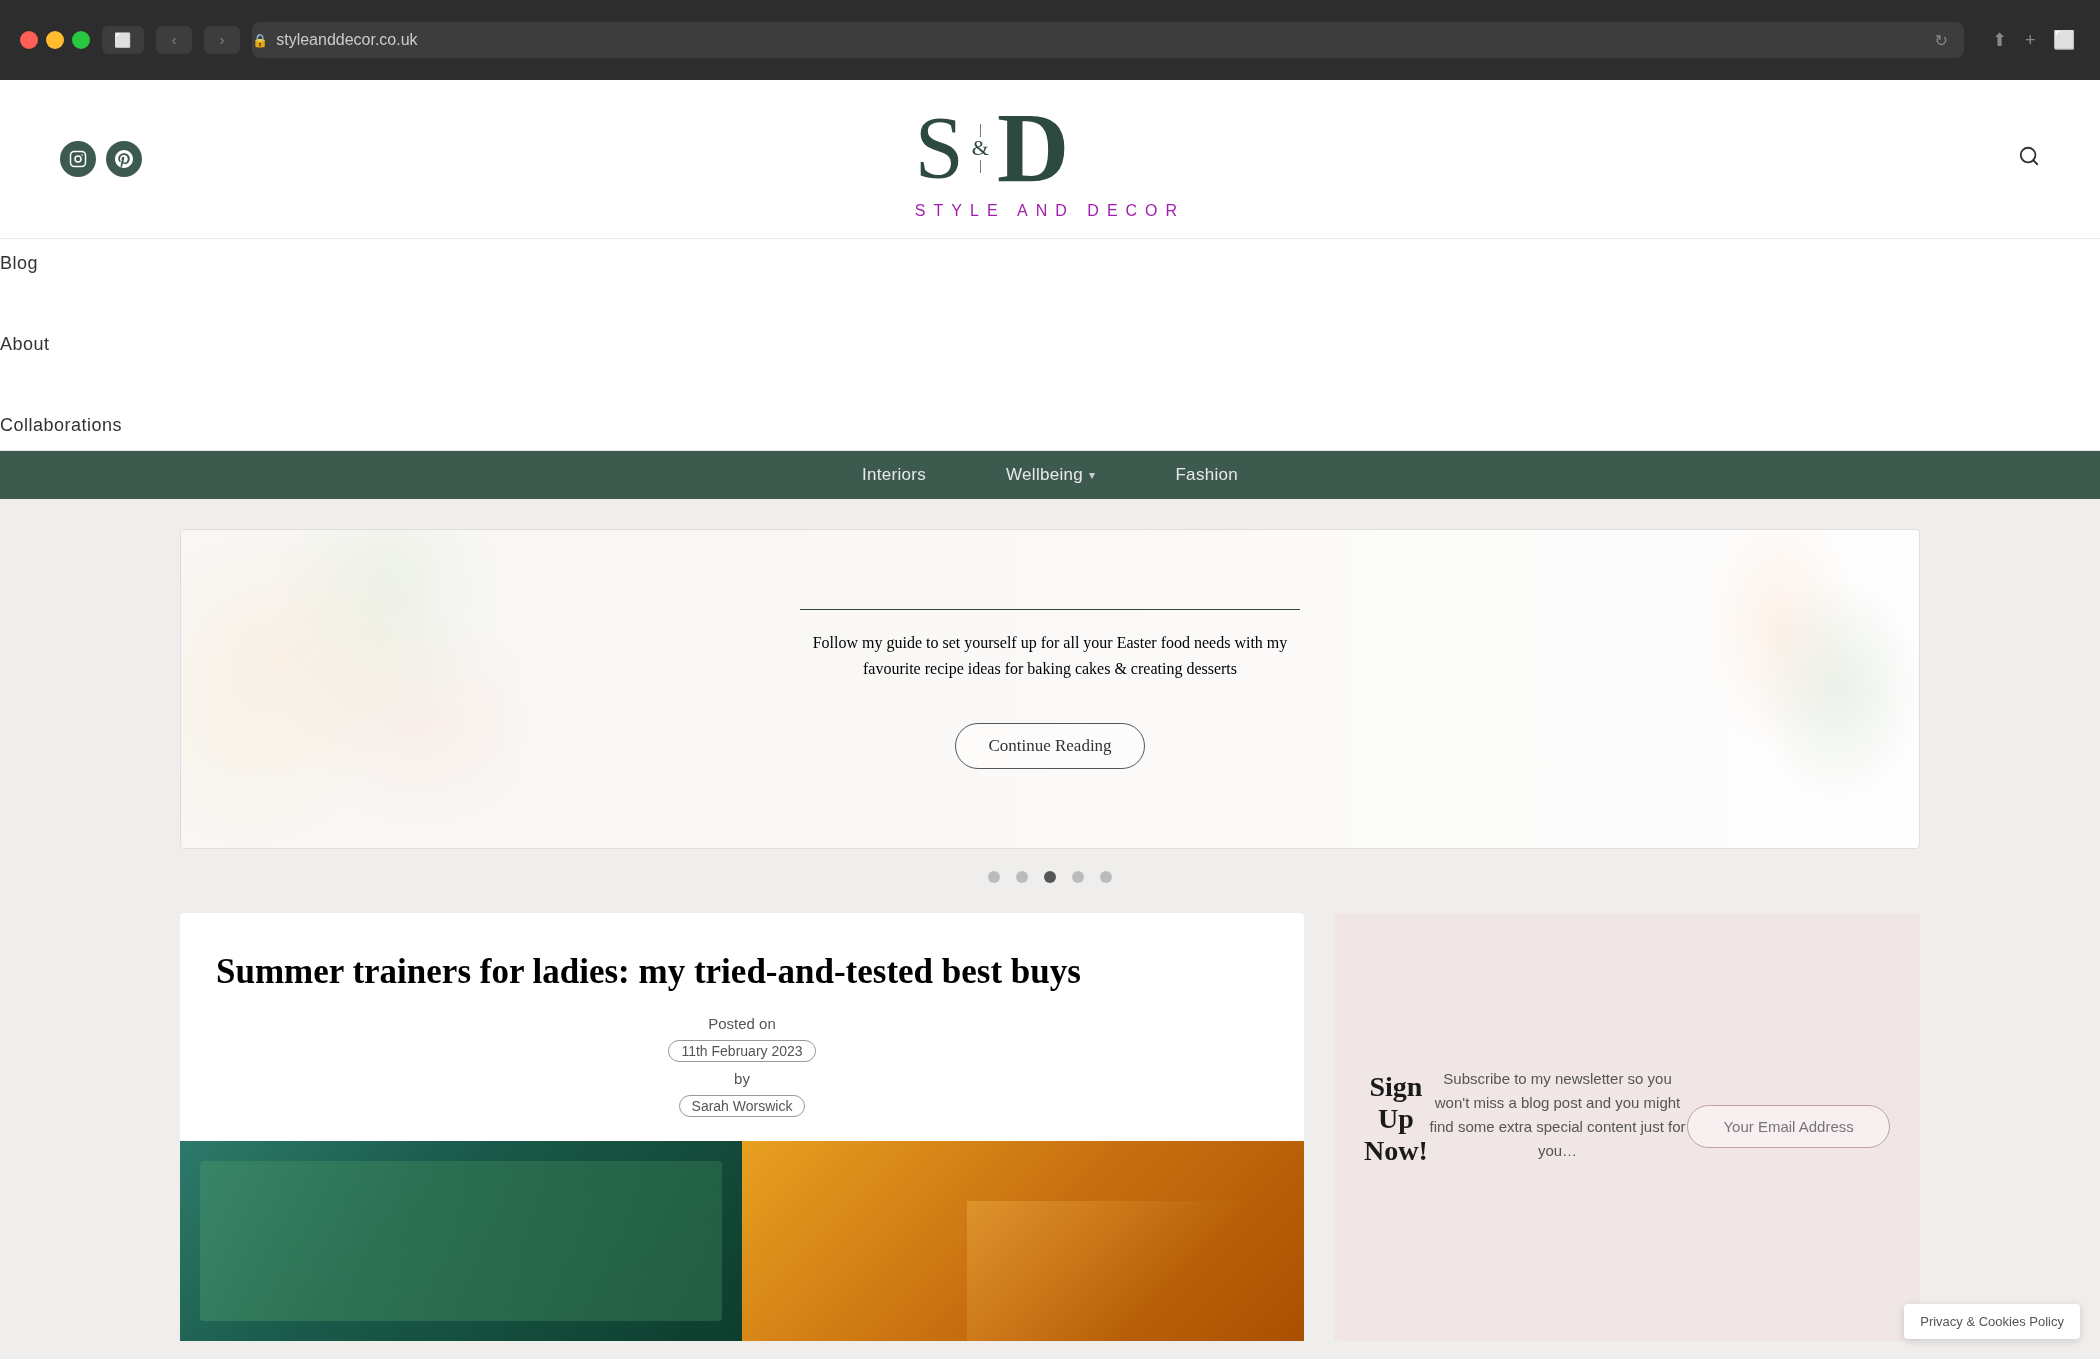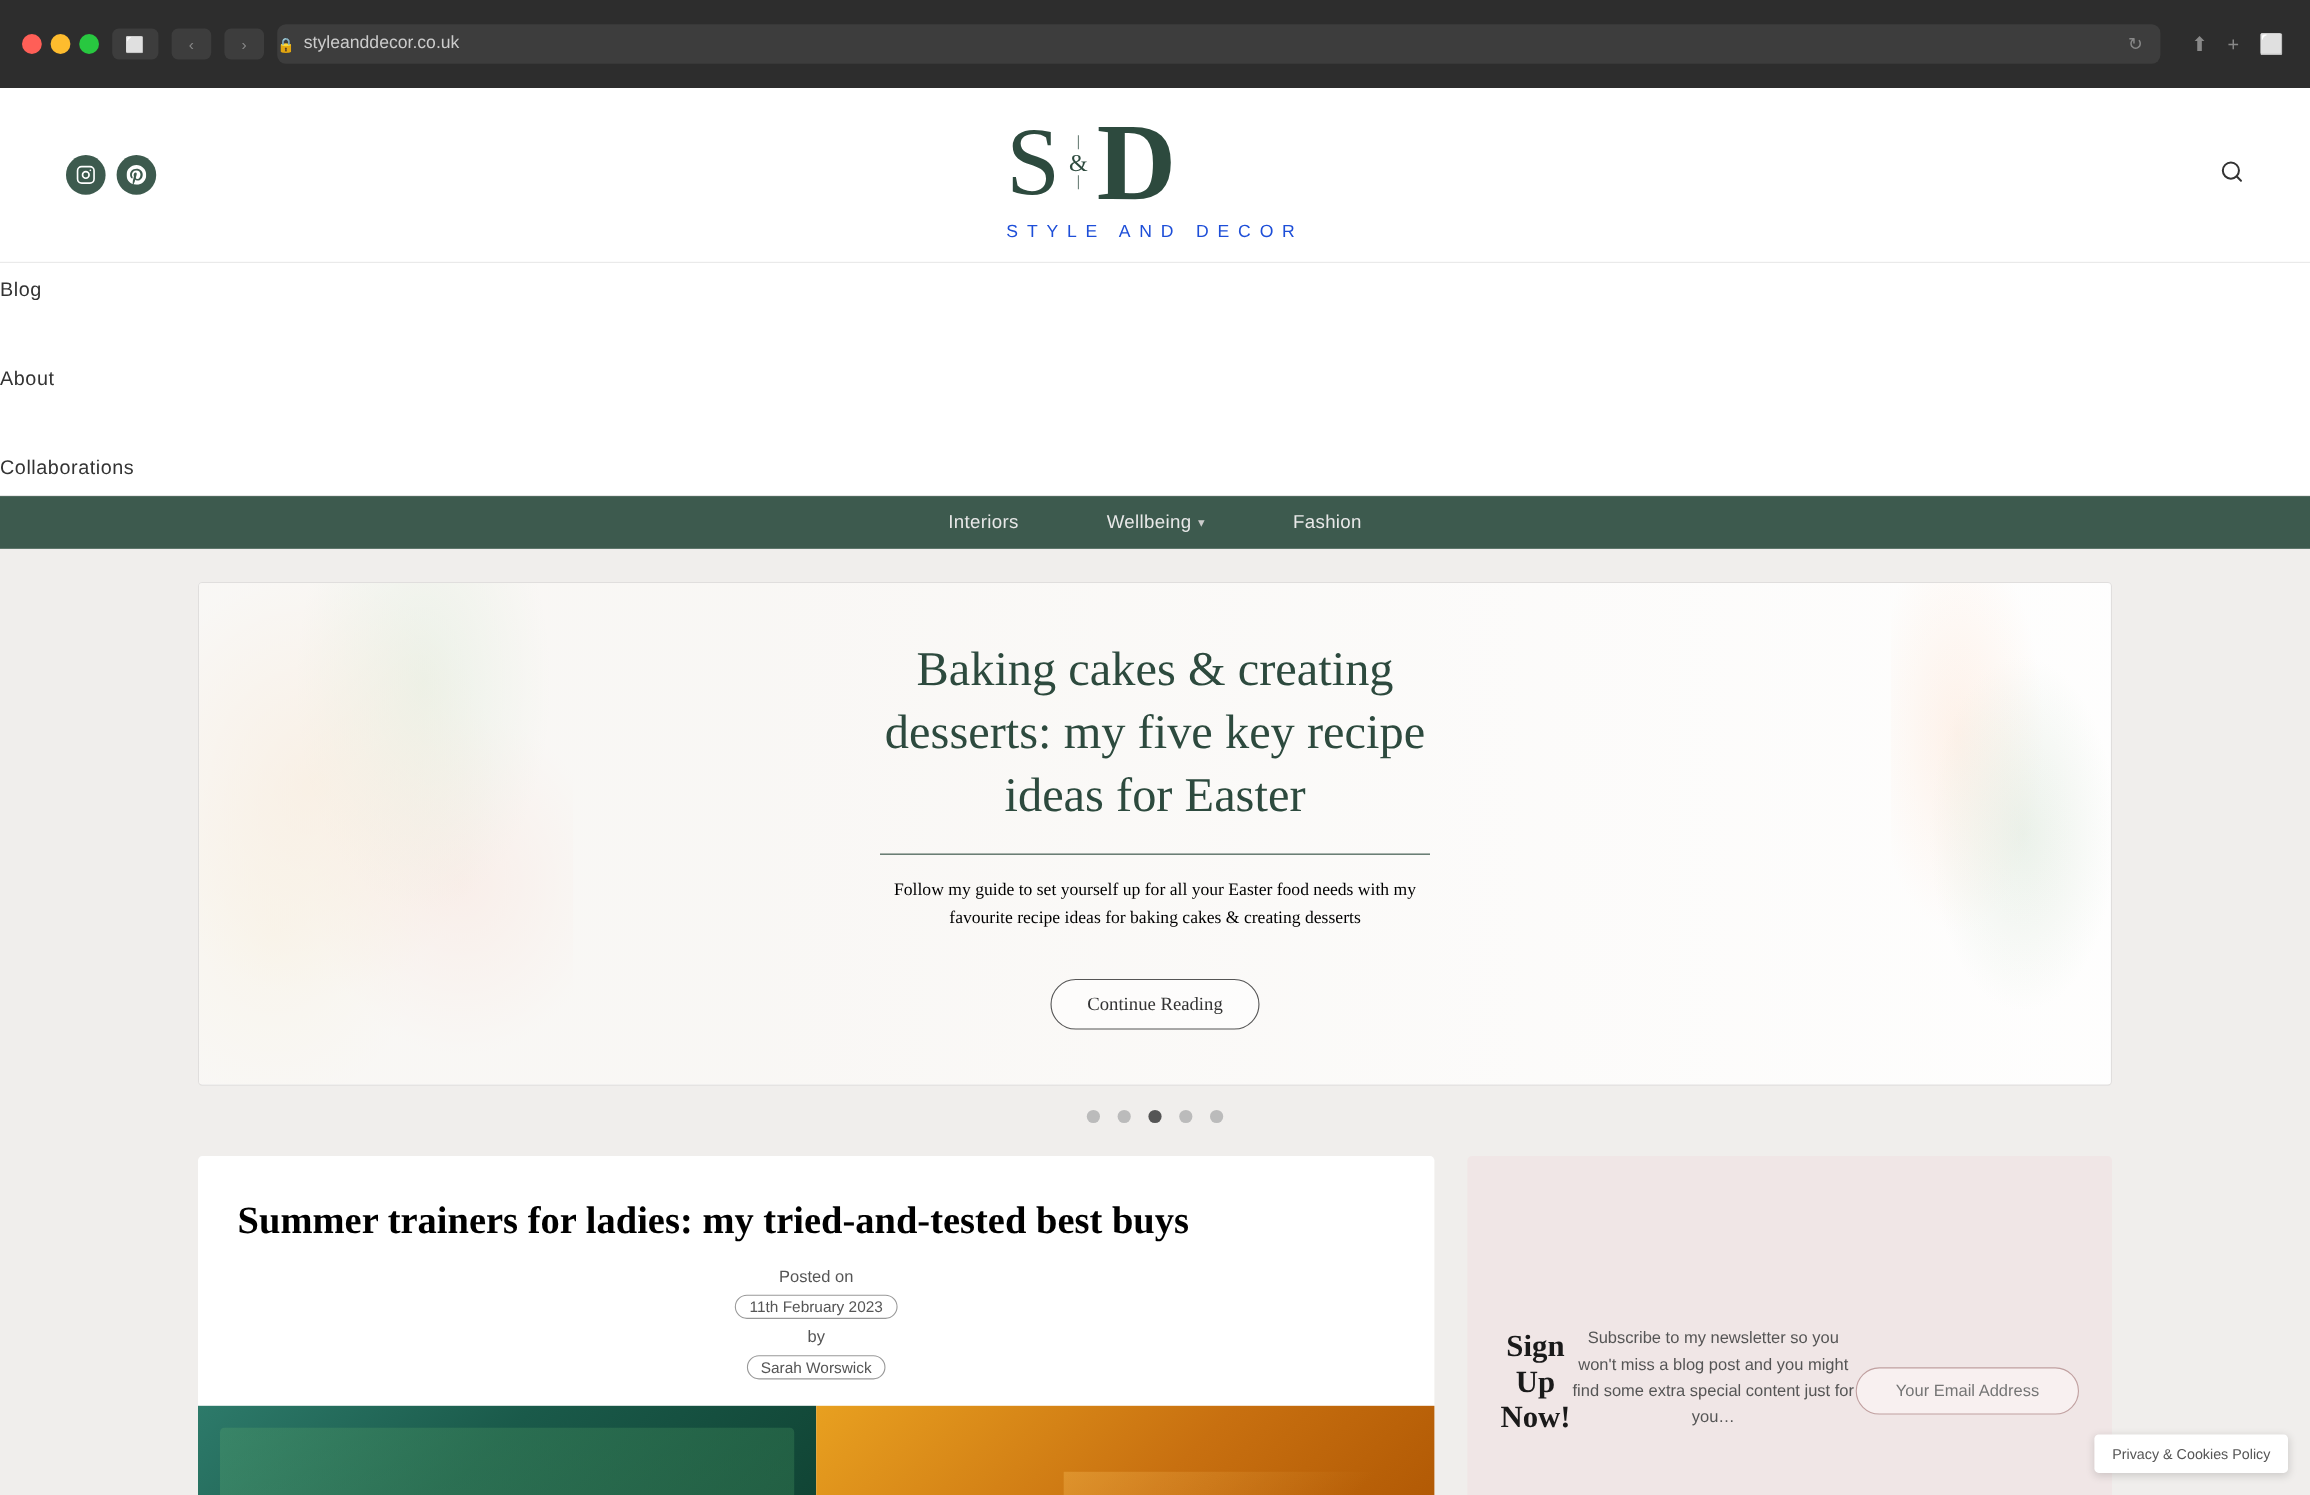--- a/index.html
+++ b/index.html
@@ -179,21 +179,21 @@
     }
 
     .logo-ampersand {
       font-size: 22px;
       line-height: 1;
     }
 
     .logo-subtitle {
       font-size: 16px;
       letter-spacing: 8px;
-      color: #1d4ed8;
+      color: #a21caf;
       font-family: -apple-system, sans-serif;
       font-weight: 400;
       margin-top: 4px;
     }
 
     
     .main-nav {
       background: #ffffff;
       display: flex;
       justify-content: center;
@@ -585,21 +585,20 @@
     <a>Fashion</a>
   </nav>
 
   <div class="main-content">
 
     <div class="hero-slider">
       <div class="flower-left"></div>
       <div class="flower-right"></div>
       <div class="hero-bg"></div>
       <div class="hero-text">
-        <h1 class="hero-title">Baking cakes &amp; creating desserts: my five key recipe ideas for Easter</h1>
         <hr class="hero-divider">
         <p class="hero-description">Follow my guide to set yourself up for all your Easter food needs with my favourite recipe ideas for baking cakes &amp; creating desserts</p>
         <a class="hero-btn">Continue Reading</a>
       </div>
     </div>
 
     <div class="slider-dots">
       <div class="dot"></div>
       <div class="dot"></div>
       <div class="dot active"></div>

